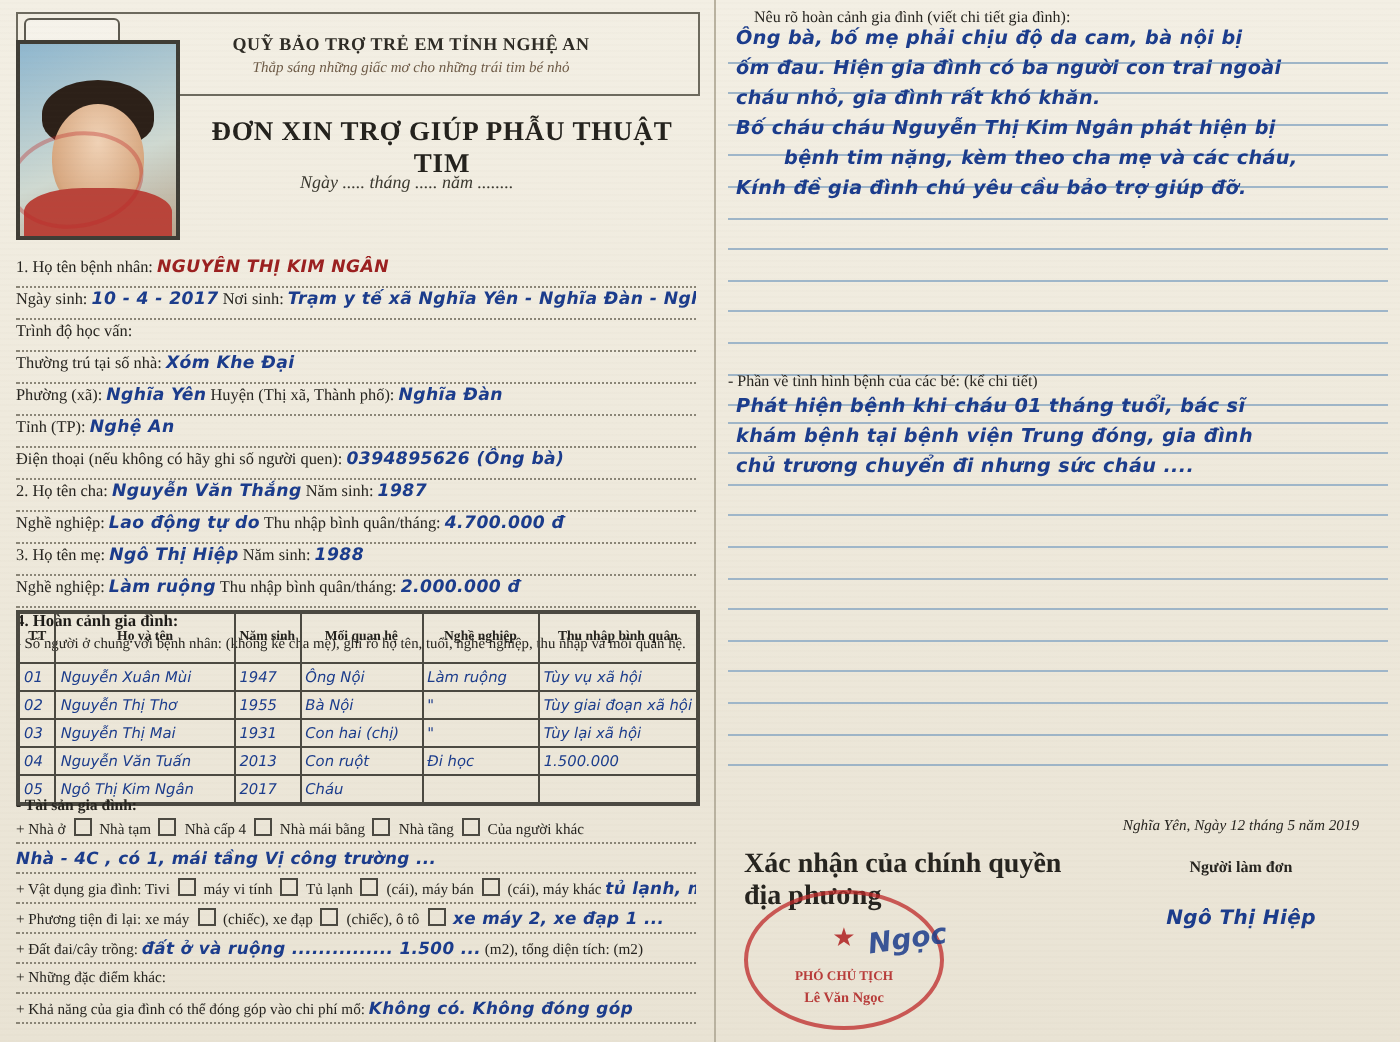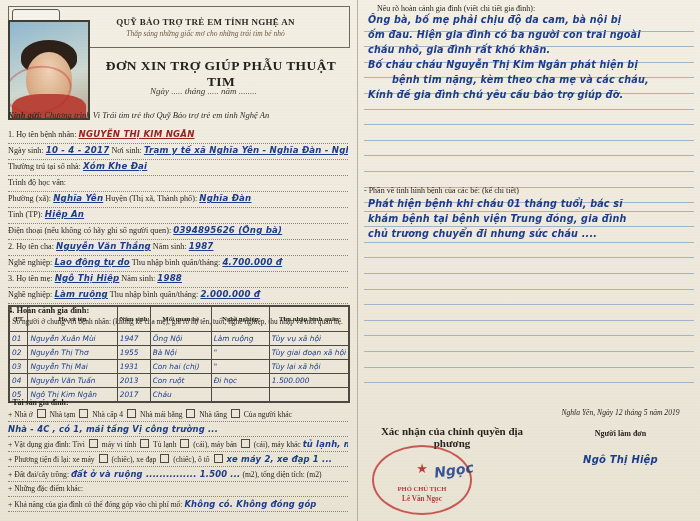--- a/index.html
+++ b/index.html
@@ -101,21 +101,21 @@
   }
   .row{
     position:relative;
     border-bottom:1px dotted #8a8577;
     padding:2px 0 2px 0;
     min-height:11px;
     white-space:nowrap;
     overflow:hidden;
   }
   .row .lab{color:#26241f;}
-  .row .val{font-size:8.6px;text-decoration:underline;}
+  .row .val{font-size:8.6px;}
   .sec{
     font-size:8.4px;font-weight:bold;margin-top:3px;color:#1d1b17;
   }
   
   .tbl{
     position:absolute;left:8px;top:305px;width:340px;
     border:1px solid #4b4941;border-collapse:collapse;font-size:7.2px;
   }
   .tbl table{border-collapse:collapse;width:340px;}
   .tbl th,.tbl td{border:1px solid #4b4941;padding:1px 2px;color:#24221d;}
@@ -138,21 +138,21 @@
   .rule{height:14.6px;border-bottom:1px solid #9fb6c9;}
   .hwline{
     position:absolute;left:10px;width:325px;
     font-family:"DejaVu Sans",sans-serif;
     color:#1b3c8c;font-style:italic;font-weight:600;
     font-size:9.6px;letter-spacing:.2px;white-space:nowrap;
   }
   .commit{
     position:absolute;left:8px;top:392px;width:328px;font-size:8px;color:#26241f;
   }
-  .sig-left{position:absolute;left:14px;top:425px;width:160px;text-align:center;font-size:11px;color:#26241f;}
+  .sig-left{position:absolute;left:14px;top:425px;width:160px;text-align:left;font-size:14px;color:#26241f;}
   .sig-right{position:absolute;left:190px;top:408px;width:145px;text-align:center;font-size:8px;color:#26241f;}
   .redstamp{
     position:absolute;left:14px;top:445px;width:96px;height:66px;
     border:2px solid rgba(190,40,40,.75);border-radius:50%;
     color:rgba(175,30,30,.85);
   }
   .redstamp .t1{position:absolute;left:0;right:0;top:38px;text-align:center;font-size:6.6px;font-weight:bold;}
   .redstamp .t2{position:absolute;left:0;right:0;top:48px;text-align:center;font-size:7.2px;font-weight:bold;}
   .redstamp .star{position:absolute;left:50%;top:14px;transform:translateX(-50%);font-size:13px;}
   .scrawl{
@@ -178,59 +178,55 @@
     <div class="photo">
       <div class="hair"></div>
       <div class="face"></div>
       <div class="body"></div>
       <div class="stamp"></div>
     </div>
 
     <div class="title">ĐƠN XIN TRỢ GIÚP PHẪU THUẬT TIM</div>
     <div class="datel">Ngày ..... tháng ..... năm ........</div>
 
-    <div class="prog">
-      <b>Kính gửi:</b>
-      <span style="font-style:italic">Chương trình Vì Trái tim trẻ thơ Quỹ Bảo trợ trẻ em tỉnh Nghệ An</span>
-    </div>
 
     <div class="form">
 
       <div class="row">
         <span class="lab">1. Họ tên bệnh nhân:</span>
         <span class="hw red val">NGUYỄN THỊ KIM NGÂN</span>
       </div>
 
       <div class="row">
         <span class="lab">Ngày sinh:</span>
         <span class="hw val">10 - 4 - 2017</span>
         <span class="lab">Nơi sinh:</span>
         <span class="hw val">Trạm y tế xã Nghĩa Yên - Nghĩa Đàn - Nghệ An</span>
       </div>
 
       <div class="row">
+        <span class="lab">Trình độ học vấn:</span>
+        <span class="hw val"></span>
+      </div>
+
+      <div class="row">
         <span class="lab">Thường trú tại số nhà:</span>
         <span class="hw val">Xóm Khe Đại</span>
-      </div>
-
-      <div class="row">
-        <span class="lab">Trình độ học vấn:</span>
-        <span class="hw val"></span>
       </div>
 
       <div class="row">
         <span class="lab">Phường (xã):</span>
         <span class="hw val">Nghĩa Yên</span>
         <span class="lab">Huyện (Thị xã, Thành phố):</span>
         <span class="hw val">Nghĩa Đàn</span>
       </div>
 
       <div class="row">
         <span class="lab">Tỉnh (TP):</span>
-        <span class="hw val">Hiệp An</span>
+        <span class="hw val">Nghệ An</span>
       </div>
 
       <div class="row">
         <span class="lab">Điện thoại (nếu không có hãy ghi số người quen):</span>
         <span class="hw val">0394895626 (Ông bà)</span>
       </div>
 
       <div class="row">
         <span class="lab">2. Họ tên cha:</span>
         <span class="hw val">Nguyễn Văn Thắng</span>

